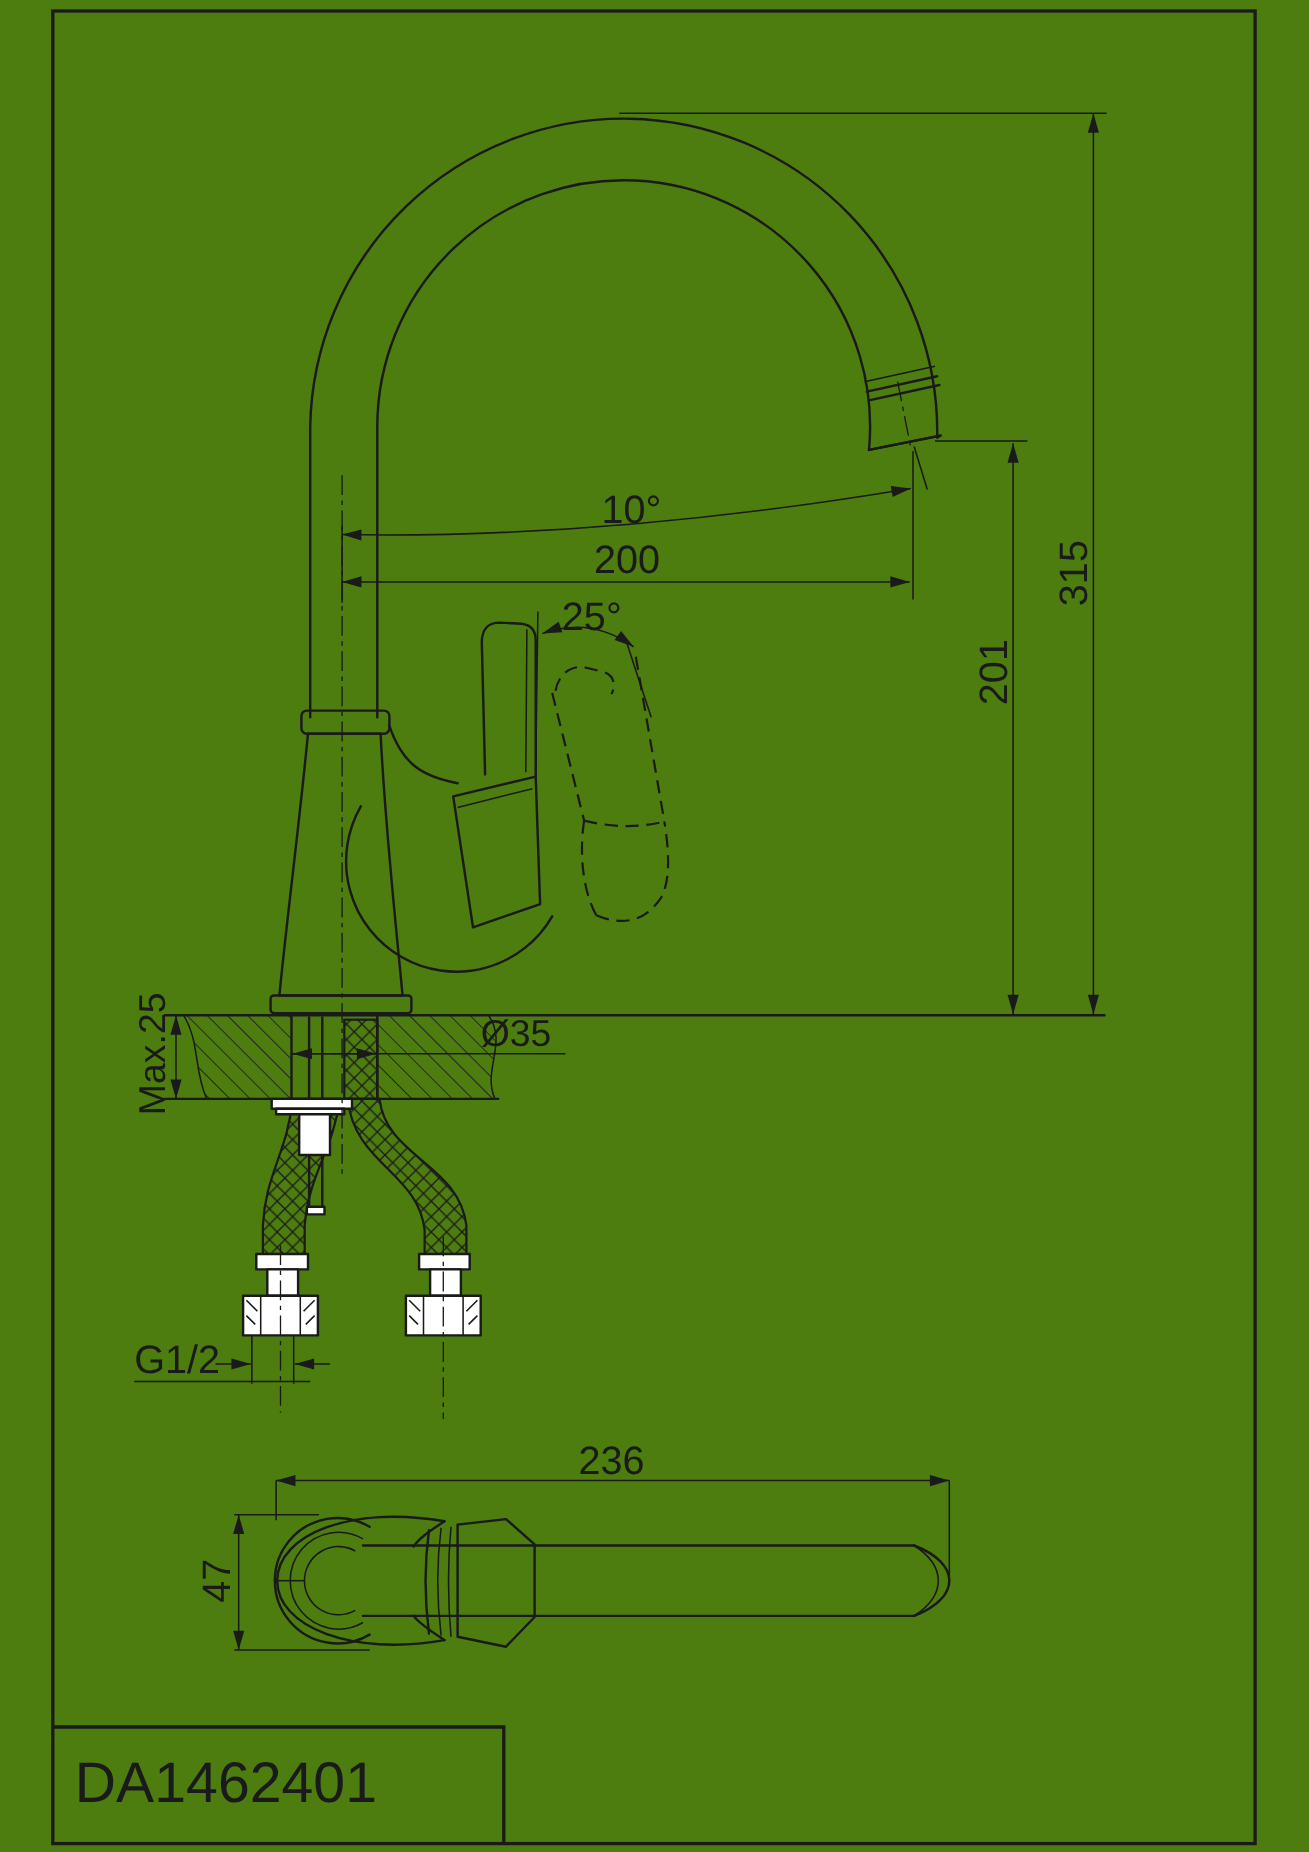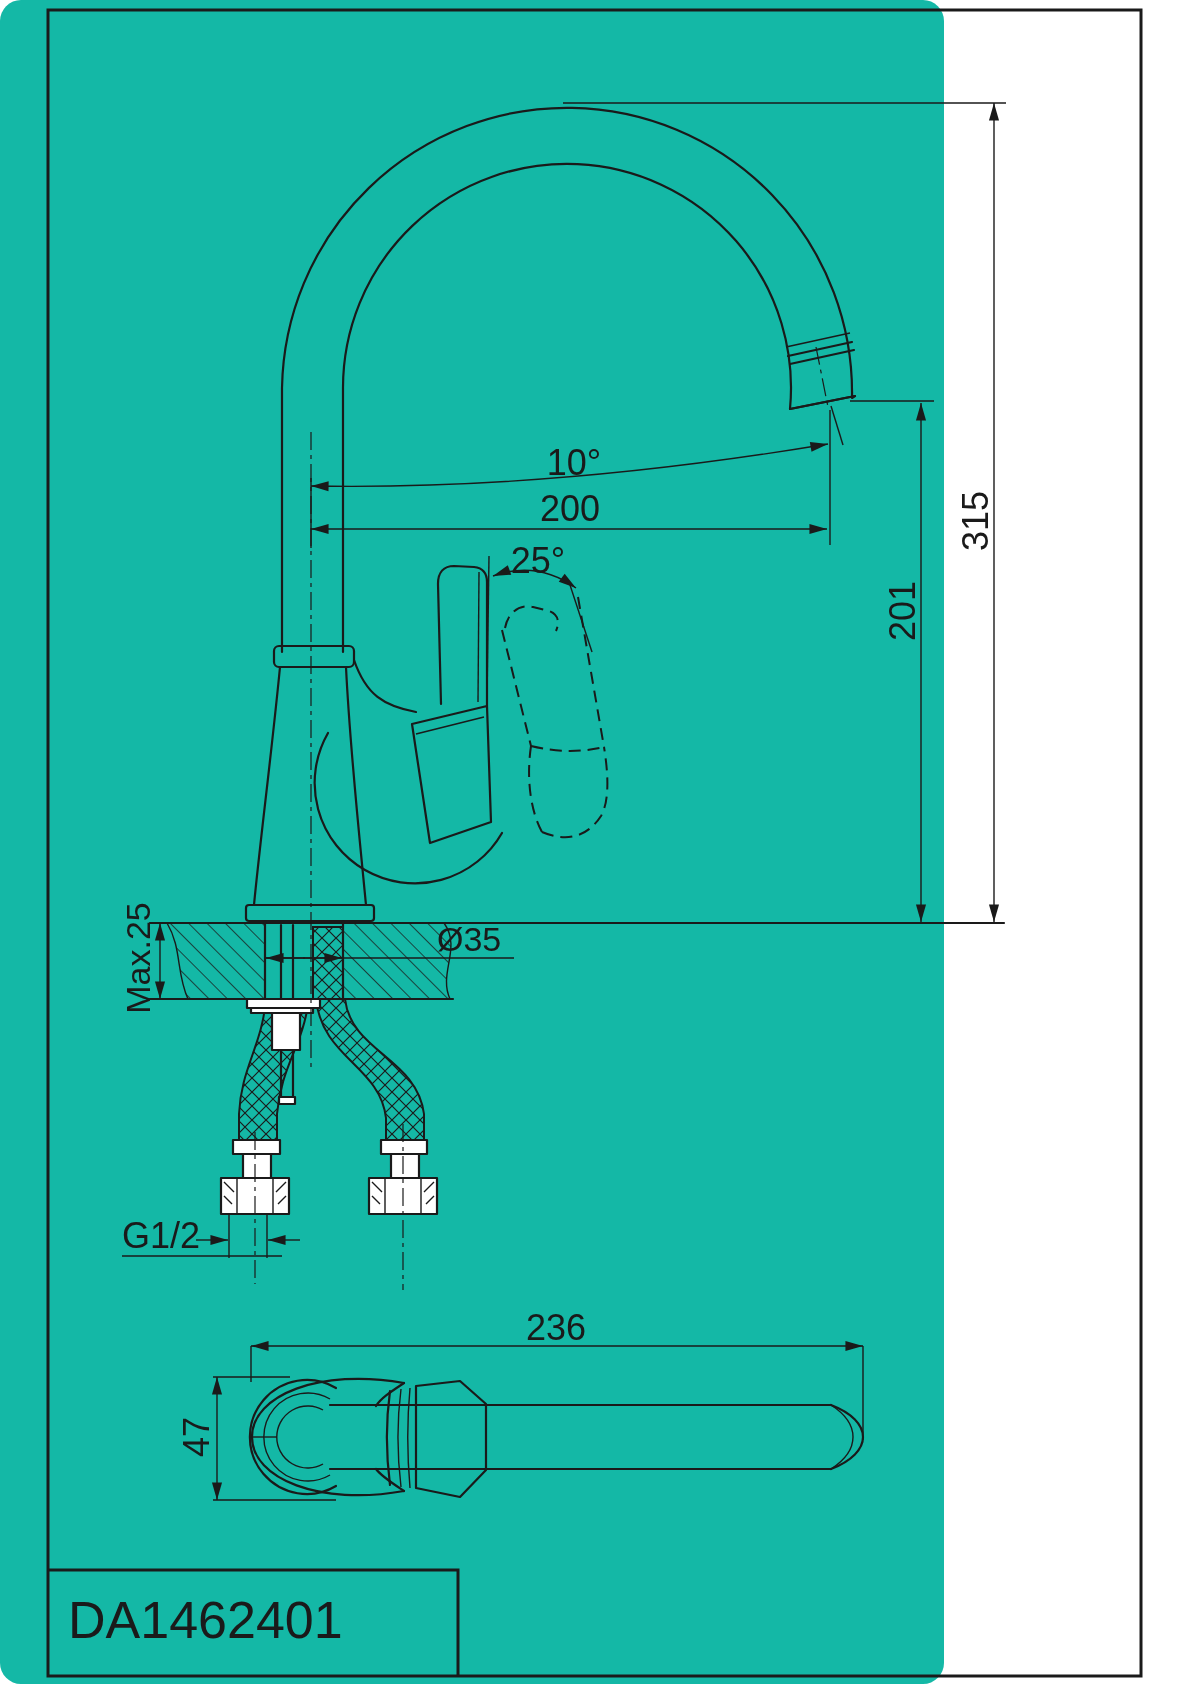--- a/index.html
+++ b/index.html
@@ -1,16 +1,16 @@
 <!DOCTYPE html>
 <html><head>
 <meta charset="utf-8">
 <style>
   html,body{margin:0;padding:0;background:#ffffff;}
-  .page{width:944px;height:1684px;position:relative;background:#14b8a6;border-radius:21px;}
+  .page{width:1190px;height:1684px;position:relative;background:#4d7c0f;}
   svg{display:block;}
   svg *{vector-effect:none;}
   .ln  {stroke:#1a1a1a;fill:none;stroke-width:2.2;stroke-linejoin:round;stroke-linecap:round;}
   .lnF {stroke:#1a1a1a;fill:#ffffff;stroke-width:2.2;stroke-linejoin:round;}
   .thin{stroke:#1a1a1a;fill:none;stroke-width:1.4;}
   .dim {stroke:#1a1a1a;fill:none;stroke-width:1.4;}
   .cl  {stroke:#1a1a1a;fill:none;stroke-width:1.2;stroke-dasharray:18 5 4 5;}
   .dash{stroke:#1a1a1a;fill:none;stroke-width:2;stroke-dasharray:12 7;}
   .braidFill{fill:url(#braid);stroke:#1a1a1a;stroke-width:2;}
   .hatchFill{fill:url(#hatch);stroke:none;}

